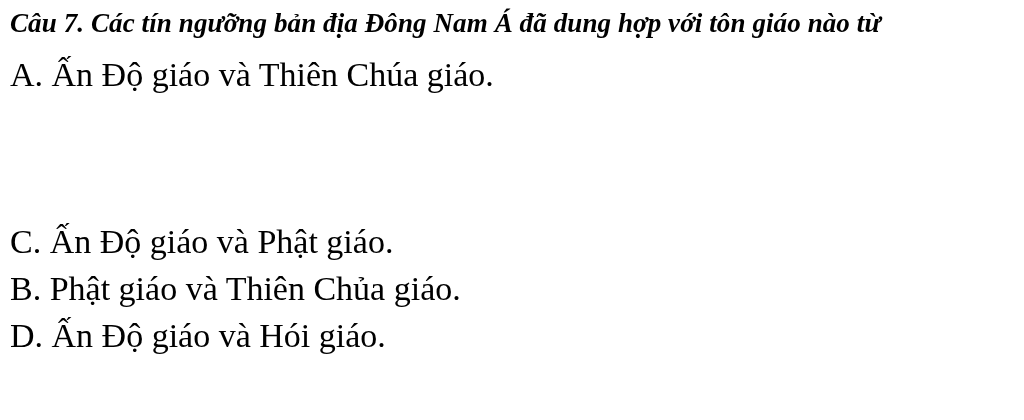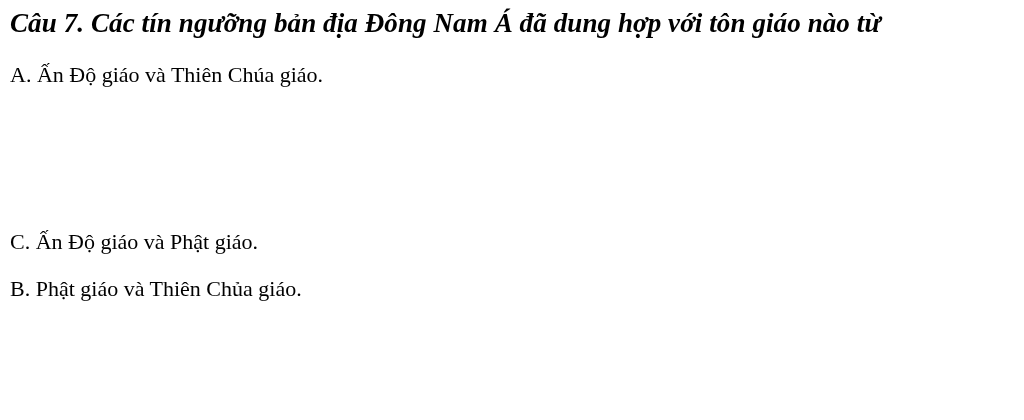--- a/index.html
+++ b/index.html
@@ -28,36 +28,37 @@
     line-height: 47px;
     letter-spacing: 0.1px;
   }
   .question-line {
     white-space: nowrap;
   }
   .answers {
     margin-top: 4px;
   }
   .answer {
-    font-size: 22px;
+    font-size: 34px;
     line-height: 47px;
     white-space: nowrap;
   }
   .answer.gap-after {
     margin-bottom: 120px;
   }
 </style>
 </head>
 <body>
 
 <div class="page">
 
   <div class="question">
     <div class="question-line">Câu 7. Các tín ngưỡng bản địa Đông Nam Á đã dung hợp với tôn giáo nào từ</div>
   </div>
 
   <div class="answers">
     <div class="answer gap-after">A. Ấn Độ giáo và Thiên Chúa giáo.</div>
     <div class="answer">C. Ấn Độ giáo và Phật giáo.</div>
     <div class="answer">B. Phật giáo và Thiên Chủa giáo.</div>
+    <div class="answer">D. Ấn Độ giáo và Hói giáo.</div>
   </div>
 
 </div>
 
 </body></html>

